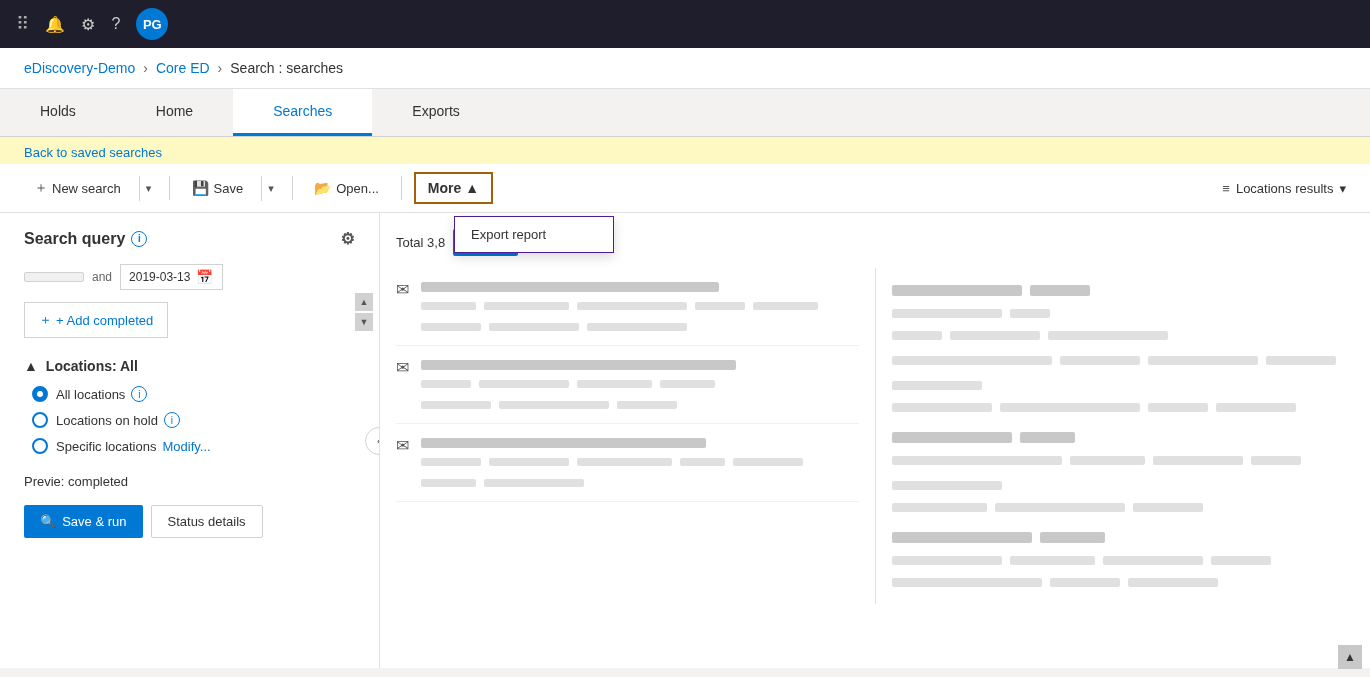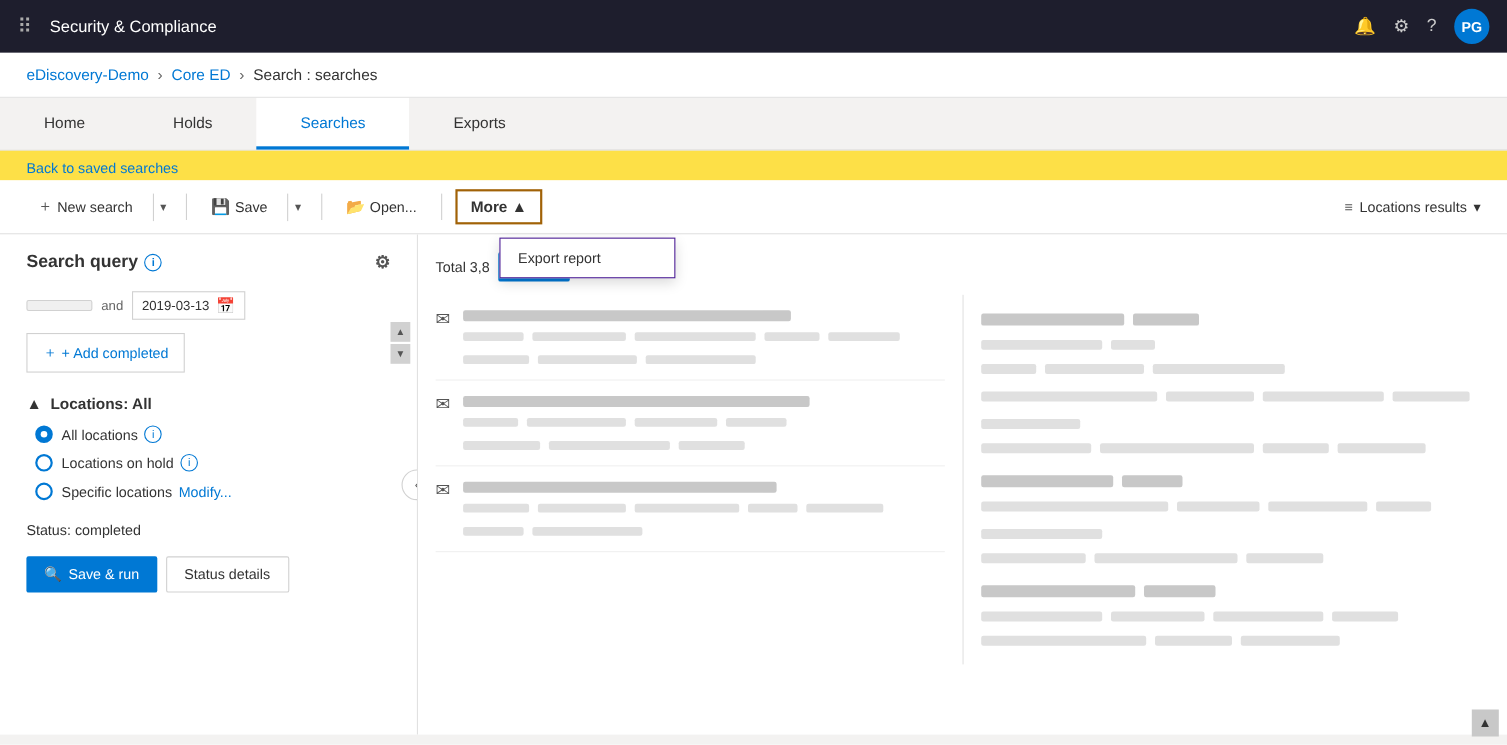--- a/index.html
+++ b/index.html
@@ -293,47 +293,46 @@
       border: none; cursor: pointer; display: flex;
       align-items: center; justify-content: center;
       font-size: 9px; color: #555; margin-bottom: 2px;
     }
   </style>
 </head>
 <body>
 
 <div class="top-nav">
   <span class="top-nav-dots">⠿</span>
-  <span class="top-nav-title">Security &amp; Compliance</span>
   <div class="top-nav-icons">
     <span>🔔</span>
     <span>⚙</span>
     <span>?</span>
     <div class="top-nav-avatar">PG</div>
   </div>
 </div>
 
 <div class="breadcrumb-bar">
   <span class="breadcrumb-item">eDiscovery-Demo</span>
   <span class="breadcrumb-sep">›</span>
   <span class="breadcrumb-item">Core ED</span>
   <span class="breadcrumb-sep">›</span>
   <span class="breadcrumb-current">Search : searches</span>
 </div>
 
 <div class="tabs-bar">
+  <div class="tab">Holds</div>
   <div class="tab">Home</div>
-  <div class="tab">Holds</div>
   <div class="tab active">Searches</div>
   <div class="tab">Exports</div>
 </div>
 
 <div class="main-area">
 
-  <div style="padding: 8px 24px 4px; background: #fde047;">
+  <div style="padding: 8px 24px 4px; background: #fef9c3;">
     <span class="toolbar-link">Back to saved searches</span>
   </div>
 
   <div class="toolbar">
     <button class="toolbar-btn">
       <span class="btn-icon">＋</span>
       <span>New search</span>
     </button>
     <button class="toolbar-btn-dropdown">▾</button>
 
@@ -427,21 +426,21 @@
             <div class="radio-circle"></div>
             <span class="radio-label">
               <span>Specific locations</span>
               <span class="modify-link">Modify...</span>
             </span>
           </div>
         </div>
       </div>
 
       <div class="status-bar">
-        <span>Status: completed</span>
+        <span>Previe: completed</span>
       </div>
 
       <div class="action-btns">
         <button class="save-run-btn">
           <span>🔍</span>
           <span>Save &amp; run</span>
         </button>
         <button class="status-details-btn">
           <span>Status details</span>
         </button>

